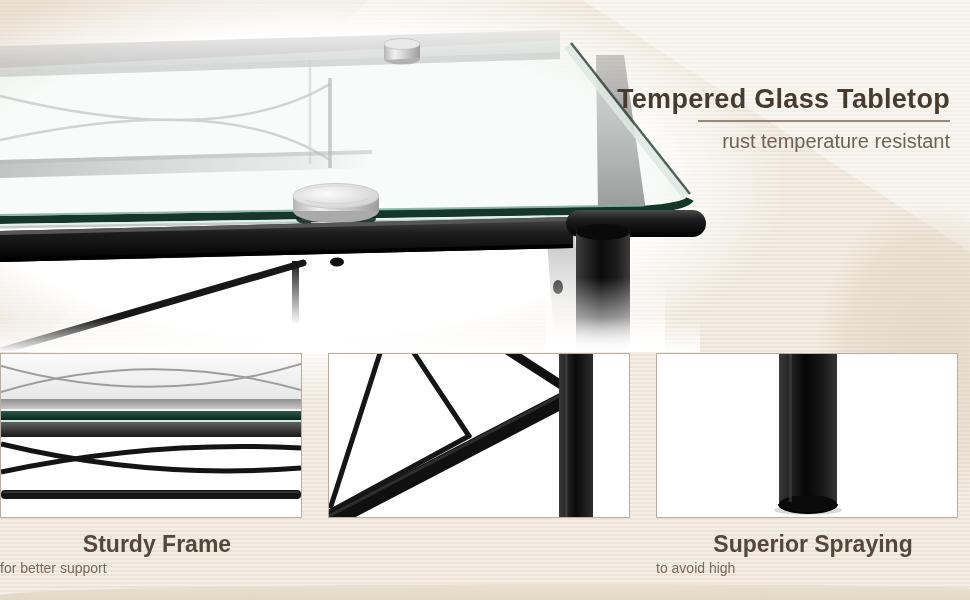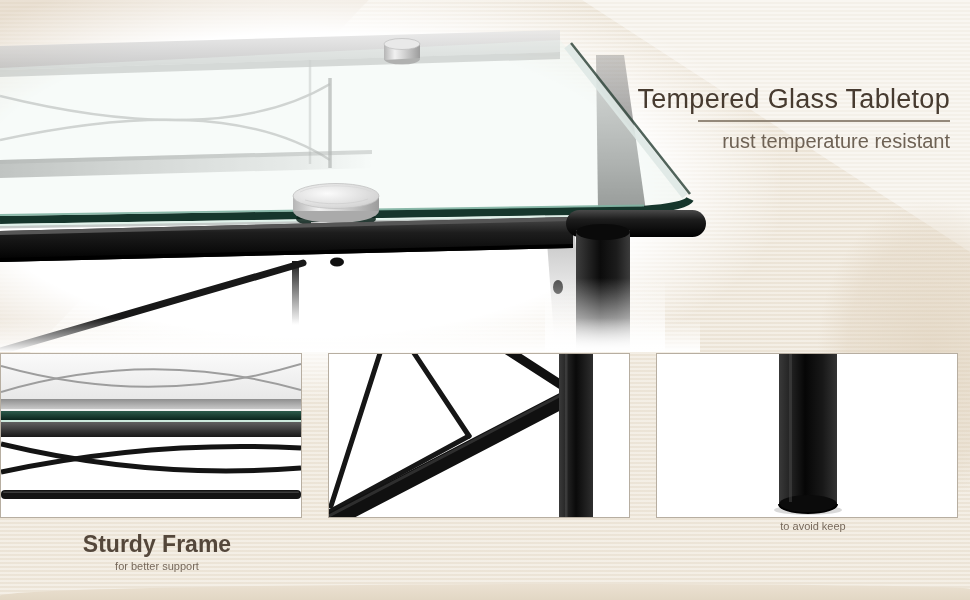--- a/index.html
+++ b/index.html
@@ -20,33 +20,33 @@
   .swoosh-right{position:absolute;right:-110px;top:150px;width:300px;height:400px;
     background:radial-gradient(closest-side, rgba(221,206,184,.6), rgba(221,206,184,.35) 55%, rgba(221,206,184,0) 75%);}
   .white-glow{position:absolute;left:-80px;top:-30px;width:860px;height:430px;
     background:radial-gradient(ellipse at 45% 50%, #ffffff 0%, #ffffff 50%, rgba(255,255,255,0) 72%);}
   .bottom-band{position:absolute;left:0;bottom:0;width:100%;height:16px;
     background:linear-gradient(180deg,#ebe1d2,#e2d7c4);
     border-radius:60% 40% 0 0 / 12px 5px 0 0;}
   
   .hero-art{position:absolute;left:0;top:0;}
   .hero-text{position:absolute;top:84px;right:20px;text-align:right;}
-  .hero-title{font-size:27px;font-weight:normal;color:var(--title-text,#473b30);letter-spacing:.3px;}
+  .hero-title{font-size:27px;font-weight:bold;color:var(--title-text,#473b30);letter-spacing:.3px;}
   .hero-underline{height:2px;width:252px;margin:5px 0 7px auto;background:rgba(122,110,94,.8);}
   .hero-sub{font-size:20px;color:var(--subtitle-text,#6e6255);line-height:25px;}
   
   .features{position:absolute;left:0;top:353px;width:100%;
     display:flex;justify-content:center;gap:14px;}
   .feature{width:328px;}
   .panel-img{box-sizing:border-box;width:302px;height:165px;background:#fff;
     border:1px solid var(--panel-border,#b7aea1);overflow:hidden;}
   .panel-img svg{display:block;}
   .cap-title{margin-top:13px;text-align:center;font-size:23px;font-weight:bold;
     color:var(--caption-title,#54473b);}
-  .cap-sub{margin-top:2px;text-align:center;font-size:11px;
+  .cap-sub{margin-top:2px;font-size:14px;
     color:var(--caption-sub,#77695b);}
 </style>
 </head>
 <body>
 
 <div class="canvas">
 
   <div class="wedge-tl"></div>
   <div class="wedge-tr"></div>
   <div class="swoosh-right"></div>
@@ -246,19 +246,20 @@
                 <stop offset="1" stop-color="#343434"></stop>
             </linearGradient>
           </defs>
           <ellipse cx="151" cy="156" rx="34" ry="5" fill="rgba(0,0,0,0.15)"></ellipse>
           <rect x="122" y="0" width="58" height="150" fill="url(#p3-cyl)"></rect>
           <ellipse cx="151" cy="150" rx="29" ry="9" fill="#0b0b0b"></ellipse>
           <path d="M122,150 A29,9 0 0 0 180,150" fill="none" stroke="#000000" stroke-width="2"></path>
           <rect x="132" y="0" width="3" height="148" fill="#4a4a4a" opacity="0.5"></rect>
         </svg>
       </div>
-      <div class="cap-sub">to avoid keep</div>
+      <div class="cap-title">Superior Spraying</div>
+      <div class="cap-sub">to avoid high</div>
     </div>
 
   </div>
 
   <div class="bottom-band"></div>
 </div>
 
 </body></html>

